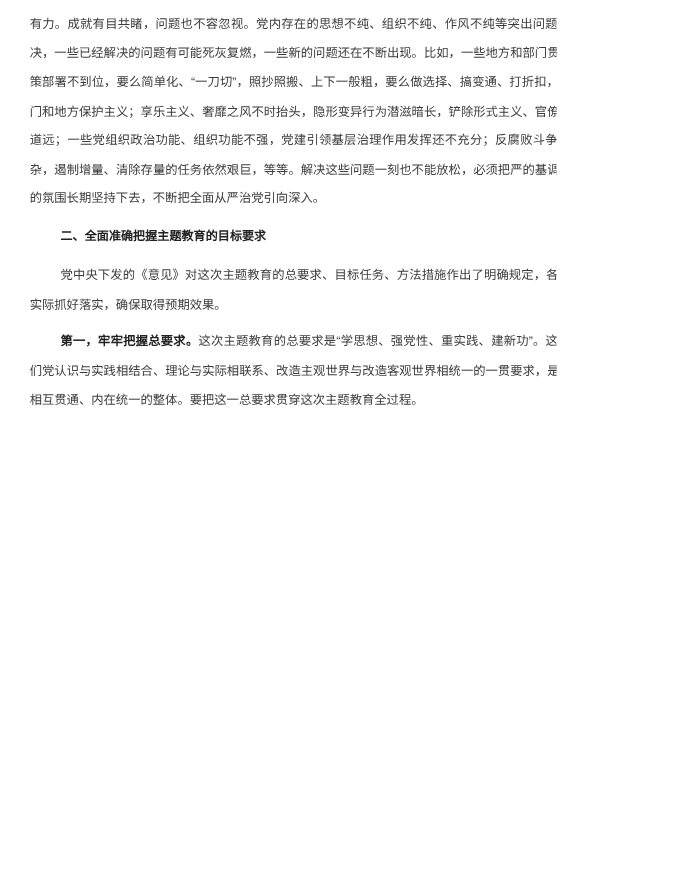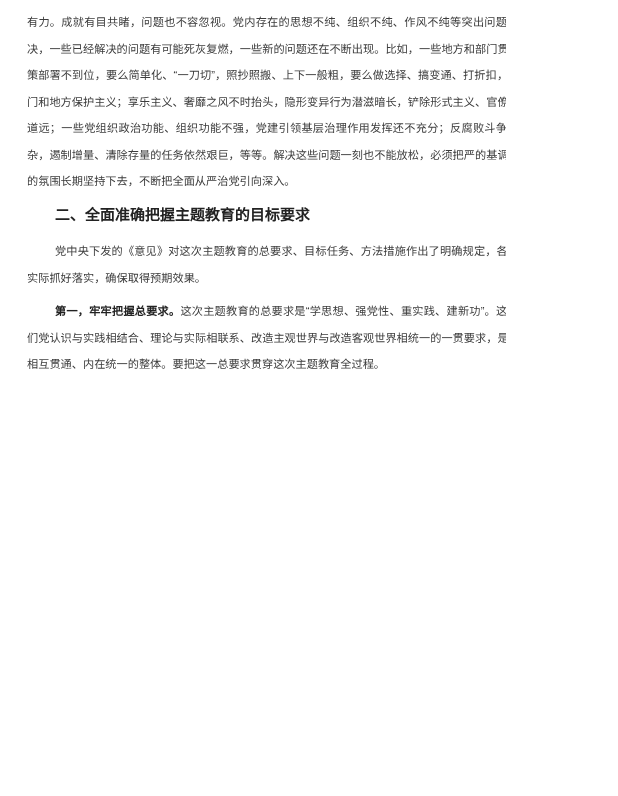--- a/index.html
+++ b/index.html
@@ -30,21 +30,21 @@
     text-align: justify;
     text-justify: inter-ideograph;
     text-indent: 28px;
     word-break: break-all;
   }
   .para.no-indent {
     text-indent: 0;
   }
   .heading {
     margin: 4px 0 10px 0;
-    font-size: 15px;
+    font-size: 11px;
     line-height: 26.5px;
     color: #222222;
     font-weight: 700;
     text-indent: 28px;
   }
   .lead {
     font-weight: 700;
     color: #222222;
   }
 </style>

